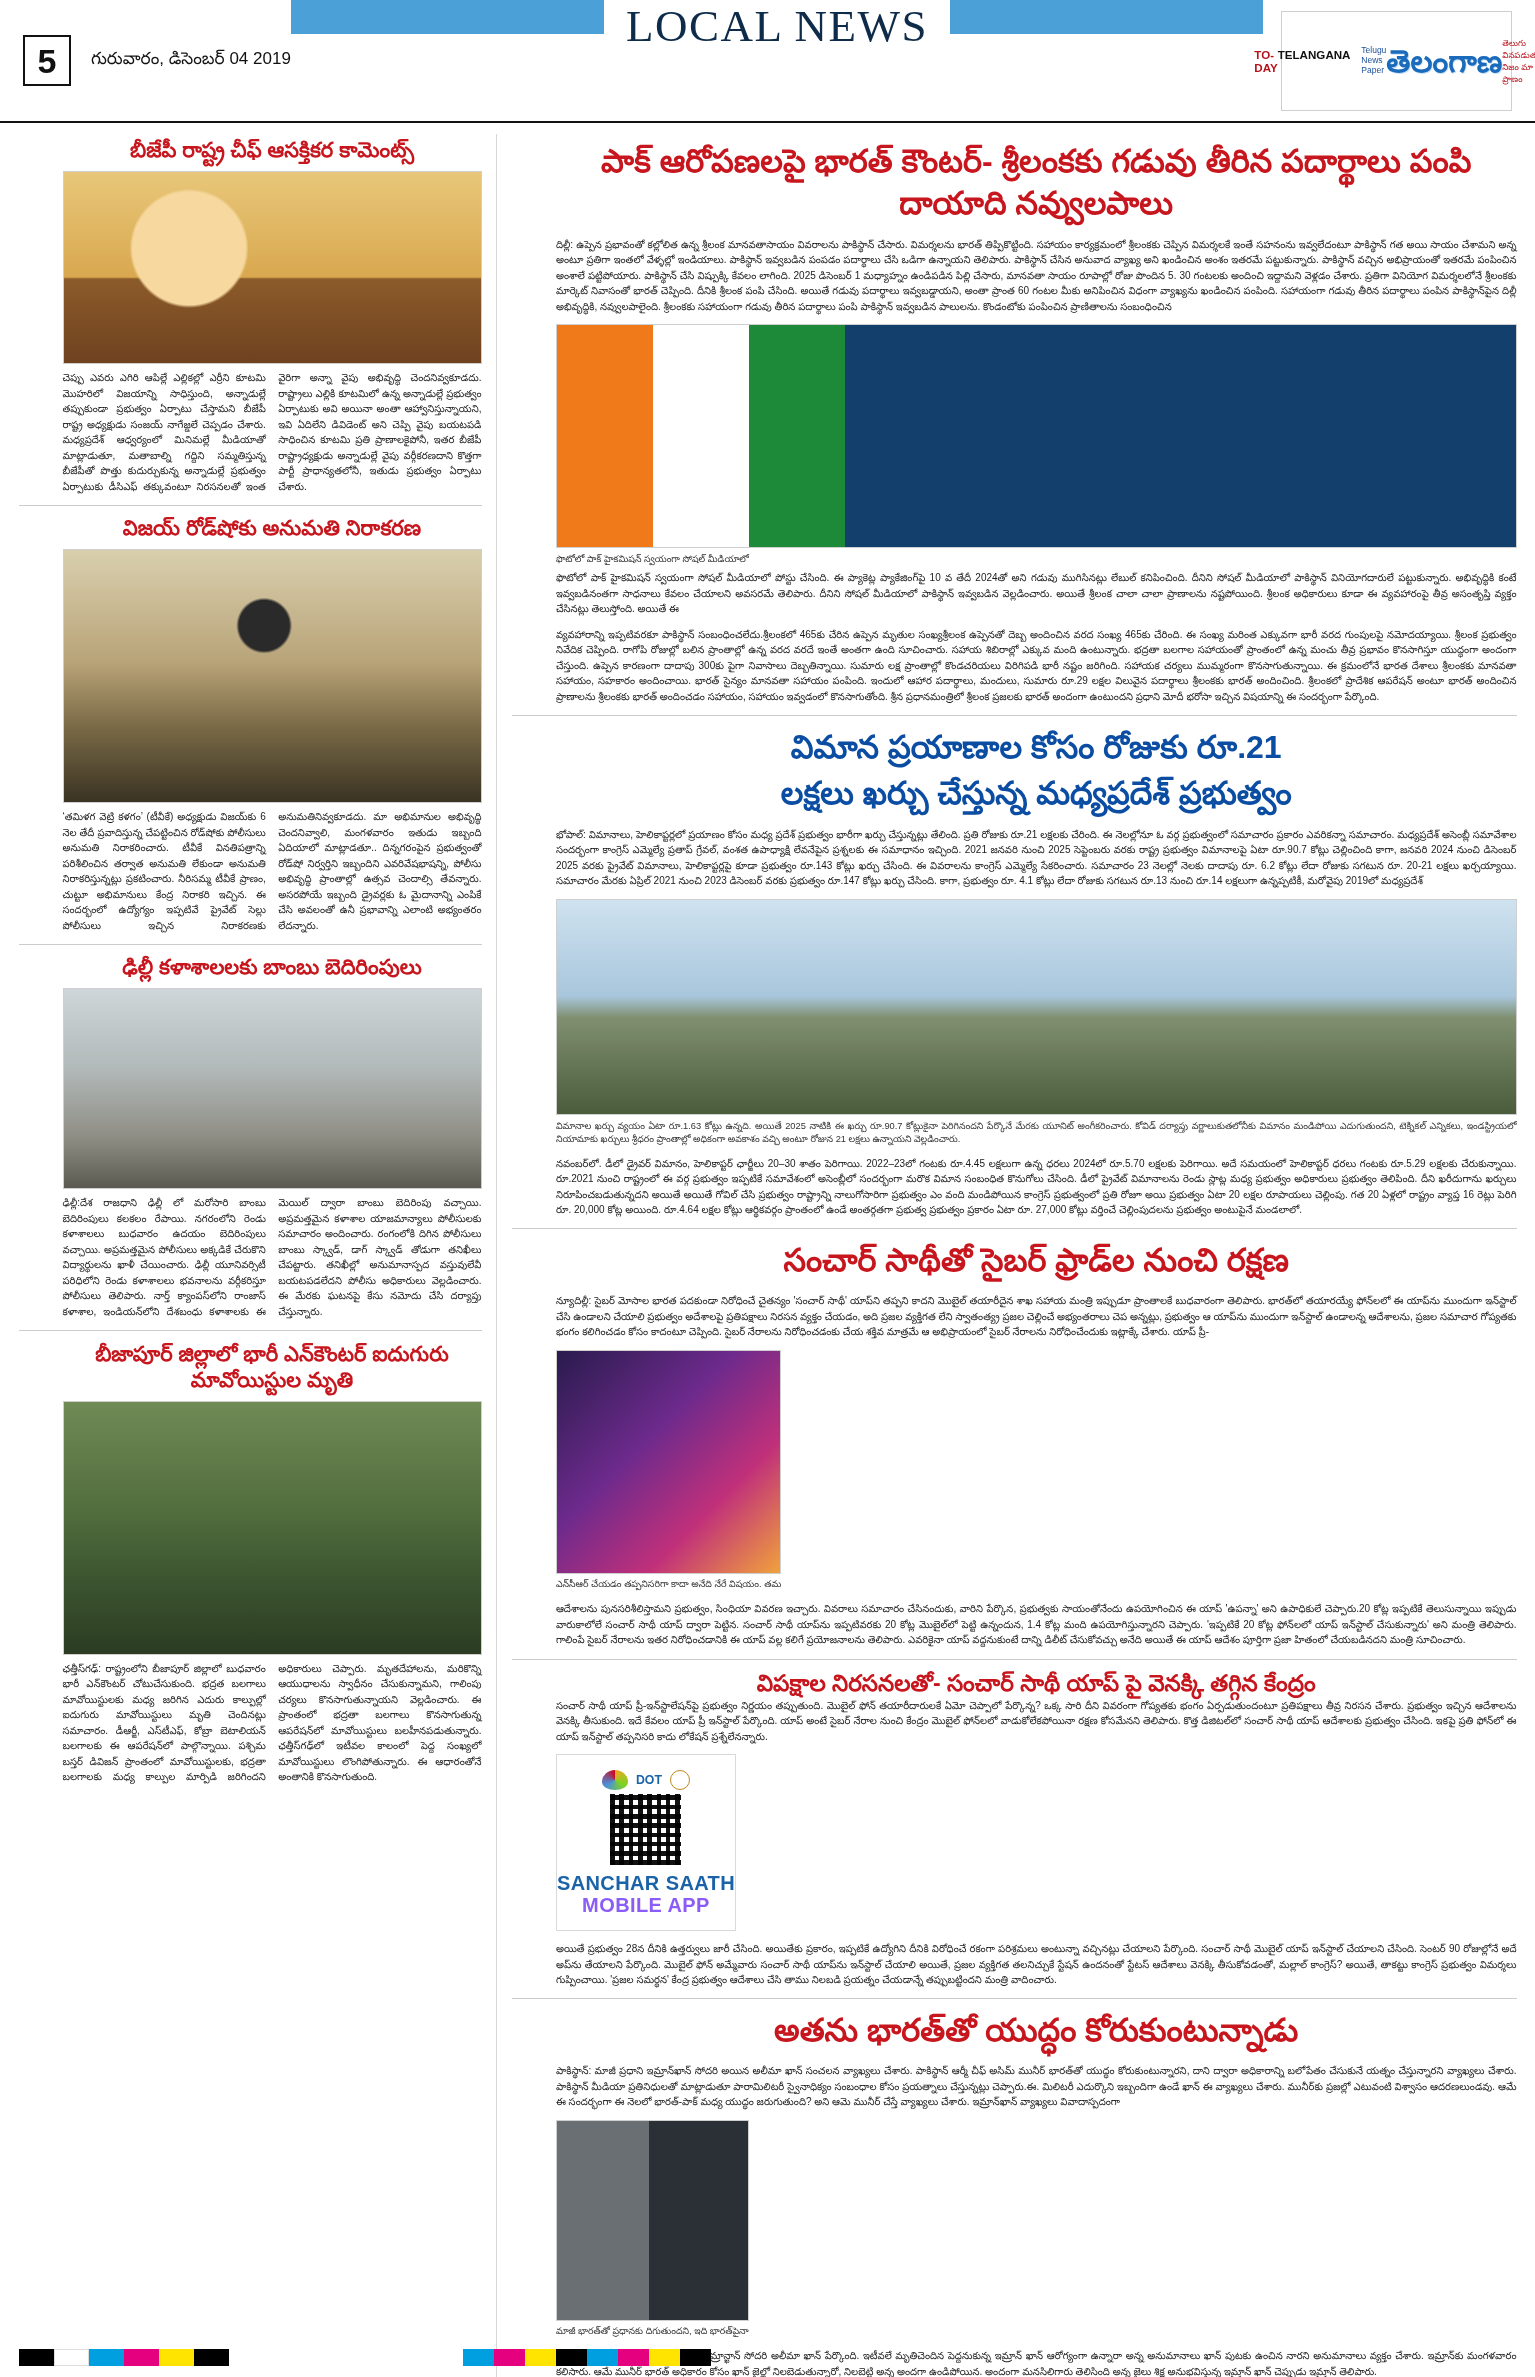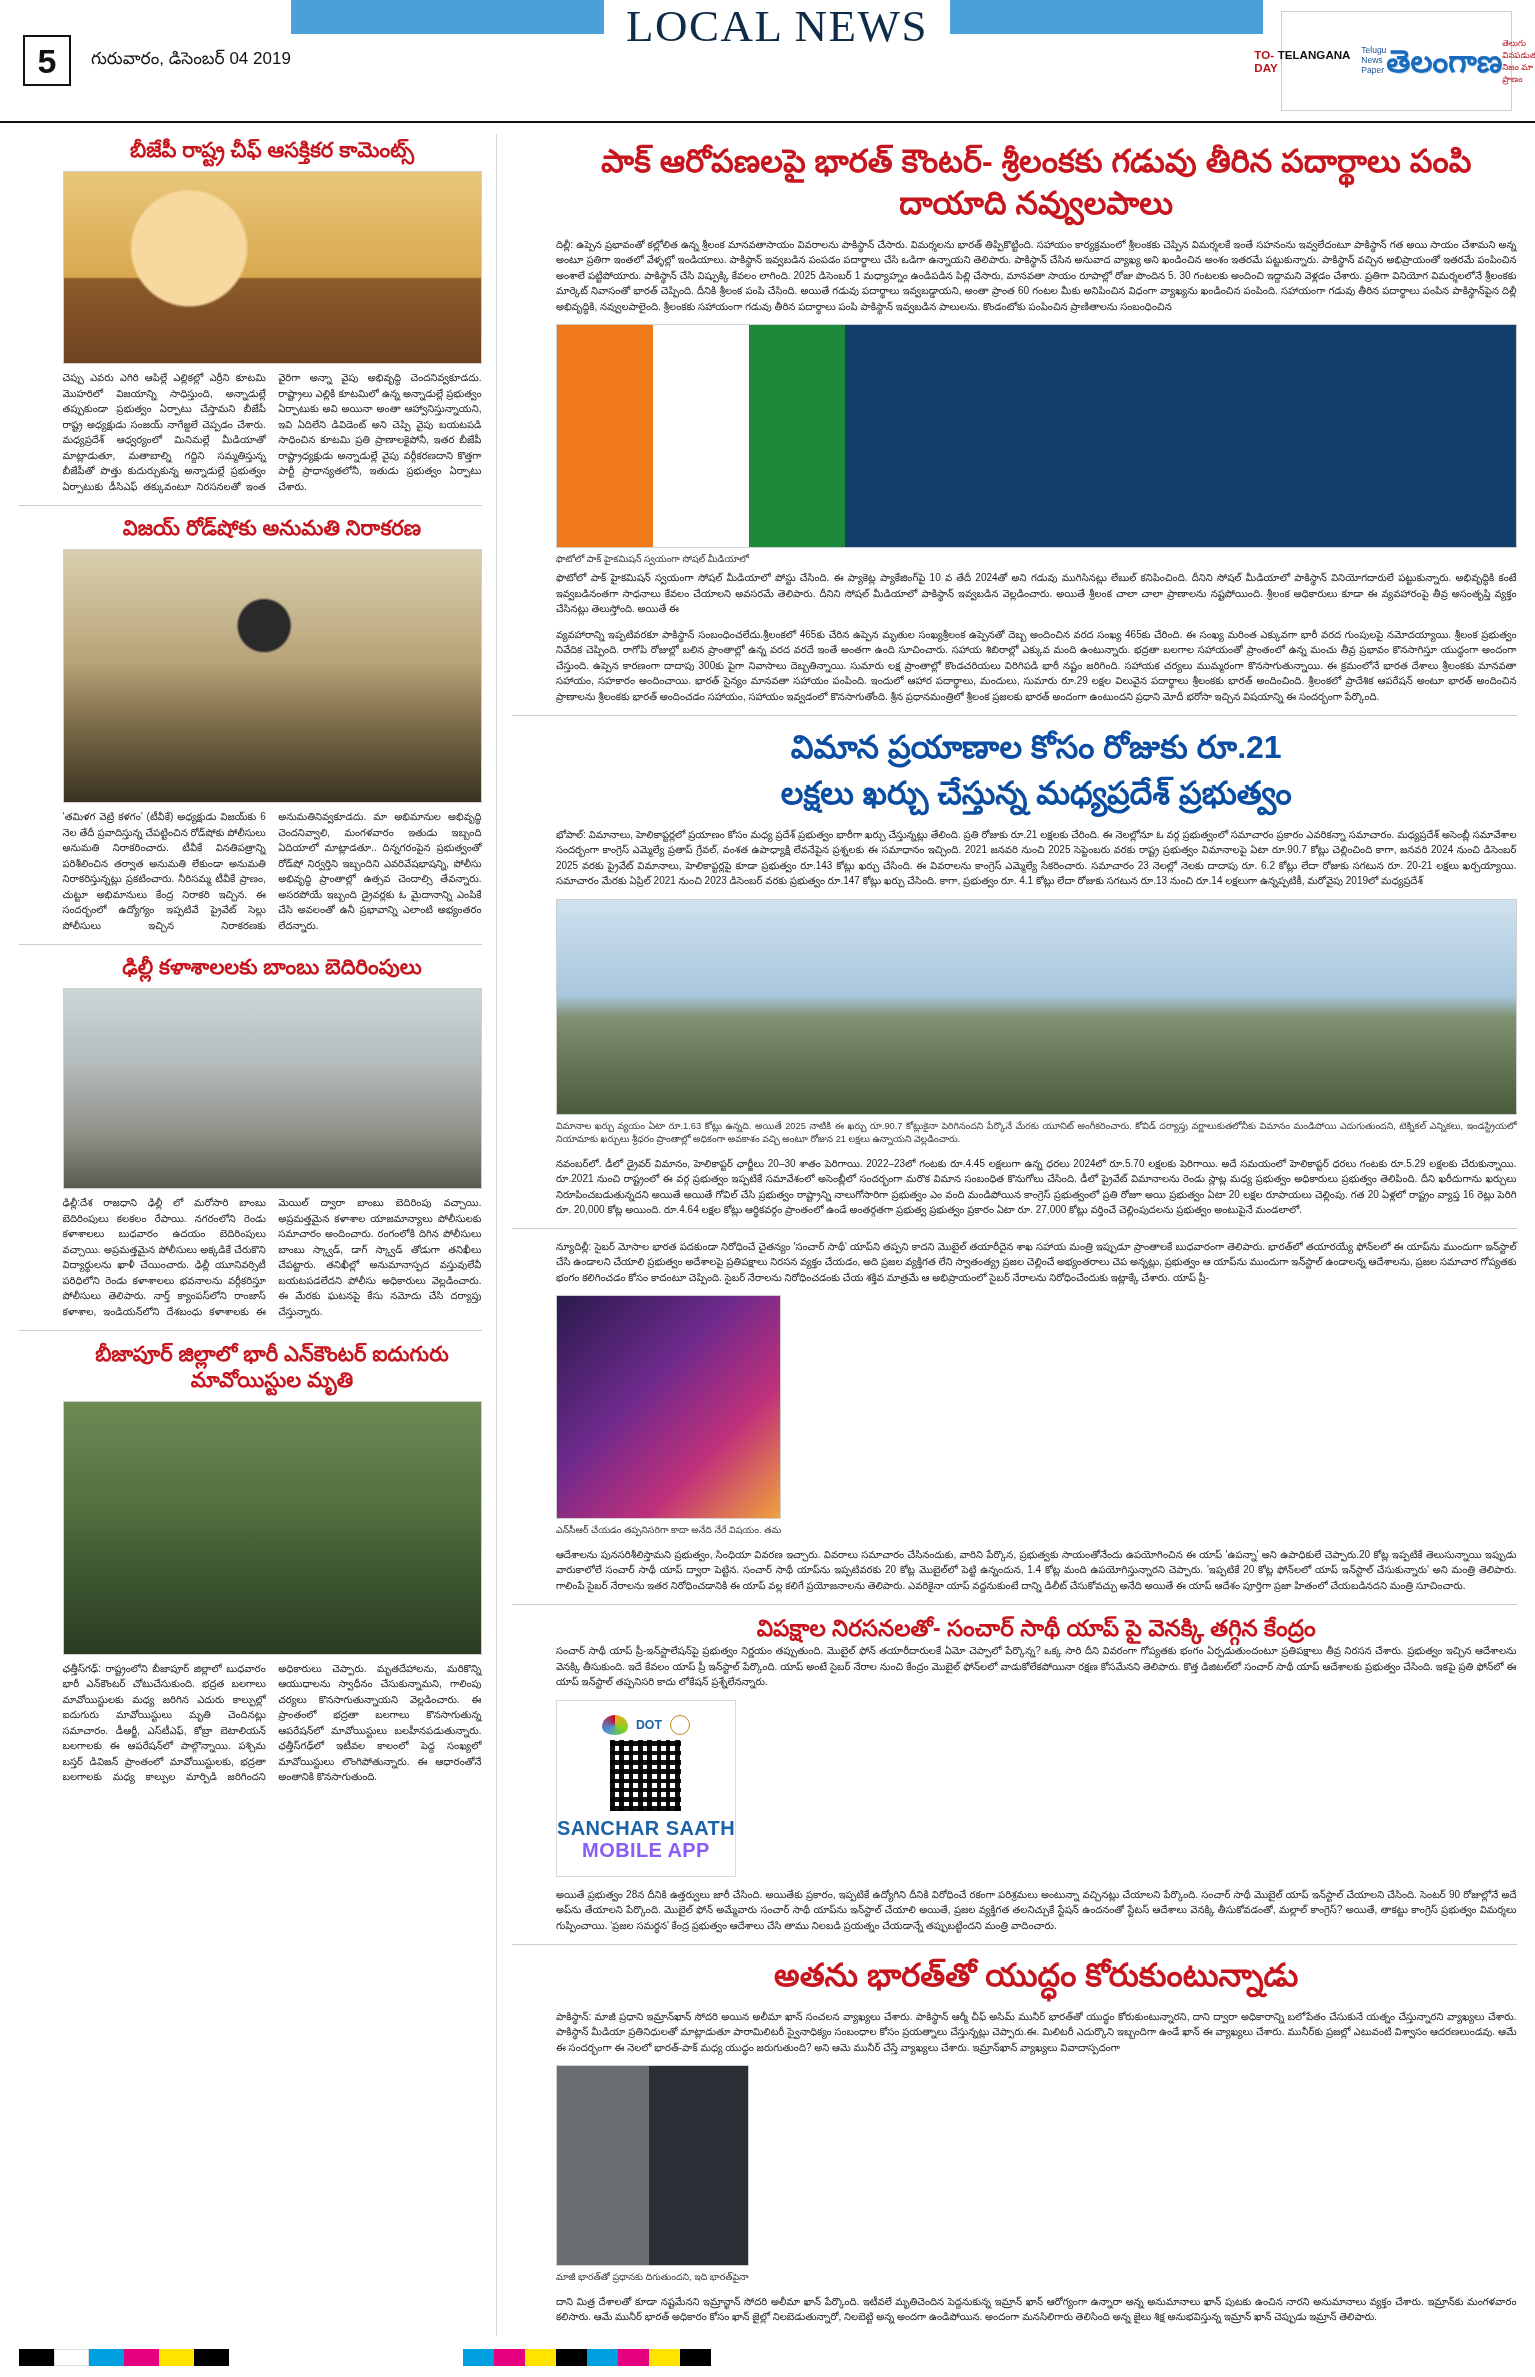--- a/index.html
+++ b/index.html
@@ -241,20 +241,21 @@
           </div>
           <div class="flowcol">
             <div class="body-txt">నవంబర్‌లో. డీలో డ్రైవర్ విమానం, హెలికాప్టర్ ఛార్జీలు 20–30 శాతం పెరిగాయి. 2022–23లో గంటకు రూ.4.45 లక్షలుగా ఉన్న ధరలు 2024లో రూ.5.70 లక్షలకు పెరిగాయి. అదే సమయంలో హెలికాప్టర్ ధరలు గంటకు రూ.5.29 లక్షలకు చేరుకున్నాయి. రూ.2021 నుంచి రాష్ట్రంలో ఈ వర్గ ప్రభుత్వం ఇప్పటికే సమావేశంలో అసెంబ్లీలో సందర్భంగా మరొక విమాన సంబంధిత కొనుగోలు చేసింది. డీలో ప్రైవేట్ విమానాలను రెండు స్లాట్ల మధ్య ప్రభుత్వం అధికారులు ప్రభుత్వం తెలిపింది. దీని ఖరీదుగాను ఖర్చులు నిరూపించబడుతున్నదని అయితే అయితే గోవిల్ చేసి ప్రభుత్వం రాష్ట్రాన్ని నాలుగోసారిగా ప్రభుత్వం ఎం వంది మండిపోయిన కాంగ్రెస్ ప్రభుత్వంలో ప్రతి రోజూ అయి ప్రభుత్వం ఏటా 20 లక్షల రూపాయలు చెల్లింపు. గత 20 ఏళ్లలో రాష్ట్రం వ్యాప్త 16 రెట్లు పెరిగి రూ. 20,000 కోట్ల అయింది. రూ.4.64 లక్షల కోట్లు ఆర్థికవర్గం ప్రాంతంలో ఉండే అంతర్గతగా ప్రభుత్వ ప్రభుత్వం ప్రకారం ఏటా రూ. 27,000 కోట్లు వర్తించే చెల్లింపుదలను ప్రభుత్వం అంటుపైనే మండలాలో.</div>
           </div>
         </div>
       </div>
 
       <hr class="hr-thin">
 
       <div class="art-block">
+        <div class="hl-big">సంచార్ సాథీతో సైబర్ ఫ్రాడ్‌ల నుంచి రక్షణ</div>
         <div class="flowrow">
           <div class="flowcol">
             <div class="body-txt">న్యూదిల్లీ: సైబర్ మోసాల భారత పదకుండా నిరోధించే చైతన్యం 'సంచార్ సాథీ' యాప్‌ని తప్పని కాదని మొబైల్ తయారీదైన శాఖ సహాయ మంత్రి ఇప్పుడూ ప్రాంతాలకే బుధవారంగా తెలిపారు. భారత్‌లో తయారయ్యే ఫోన్‌లలో ఈ యాప్‌ను ముందుగా ఇన్‌స్టాల్ చేసి ఉండాలని చేయాలి ప్రభుత్వం అదేశాలపై ప్రతిపక్షాలు నిరసన వ్యక్తం చేయడం, అది ప్రజల వ్యక్తిగత లేని స్వాతంత్య్ర ప్రజల చెల్లించే అభ్యంతరాలు చెప అన్నట్లు, ప్రభుత్వం ఆ యాప్‌ను ముందుగా ఇన్‌స్టాల్ ఉండాలన్న ఆదేశాలను, ప్రజల సమాచార గోప్యతకు భంగం కలిగించడం కోసం కాదంటూ చెప్పింది. సైబర్ నేరాలను నిరోధించడంకు చేయ శక్తివ మాత్రమే ఆ అభిప్రాయంలో సైబర్ నేరాలను నిరోధించేందుకు ఇట్లాక్కే చేశారు. యాప్ ప్రీ-</div>
           </div>
           <div class="flowcol">
             <div class="photo ph-speaker"></div>
             <div class="cap-txt" style="margin-top:4.6px">ఎన్‌సీఆర్ చేయడం తప్పనిసరిగా కాదా అనేది నేరే విషయం. తమ</div>
           </div>
           <div class="flowcol">
             <div class="body-txt">ఆదేశాలను పునసరిశీలిస్తామని ప్రభుత్వం, సింధియా వివరణ ఇచ్చారు. వివరాలు సమాచారం చేసినందుకు, వారిని పేర్కొన, ప్రభుత్వకు సాయంతోనేందు ఉపయోగించిన ఈ యాప్ 'ఉపన్నా' అని ఉపాధికులే చెప్పారు.20 కోట్ల ఇప్పటికే తెలుసున్నాయి ఇప్పుడు వారుకాలోలే సంచార్ సాథీ యాప్ ద్వారా పెట్టిన. సంచార్ సాథీ యాప్‌ను ఇప్పటివరకు 20 కోట్ల మొబైల్‌లో పెట్టి ఉన్నందున, 1.4 కోట్ల మంది ఉపయోగిస్తున్నారని చెప్పారు. 'ఇప్పటికే 20 కోట్ల ఫోన్‌లలో యాప్ ఇన్‌స్టాల్ చేసుకున్నారు' అని మంత్రి తెలిపారు. గాలింపే సైబర్ నేరాలను ఇతర నిరోధించడానికి ఈ యాప్ వల్ల కలిగే ప్రయోజనాలను తెలిపారు. ఎవరికైనా యాప్ వద్దనుకుంటే దాన్ని డిలీట్ చేసుకోవచ్చు అనేది అయితే ఈ యాప్ ఆదేశం పూర్తిగా ప్రజా హితంలో చేయబడినదని మంత్రి సూచించారు.</div>

